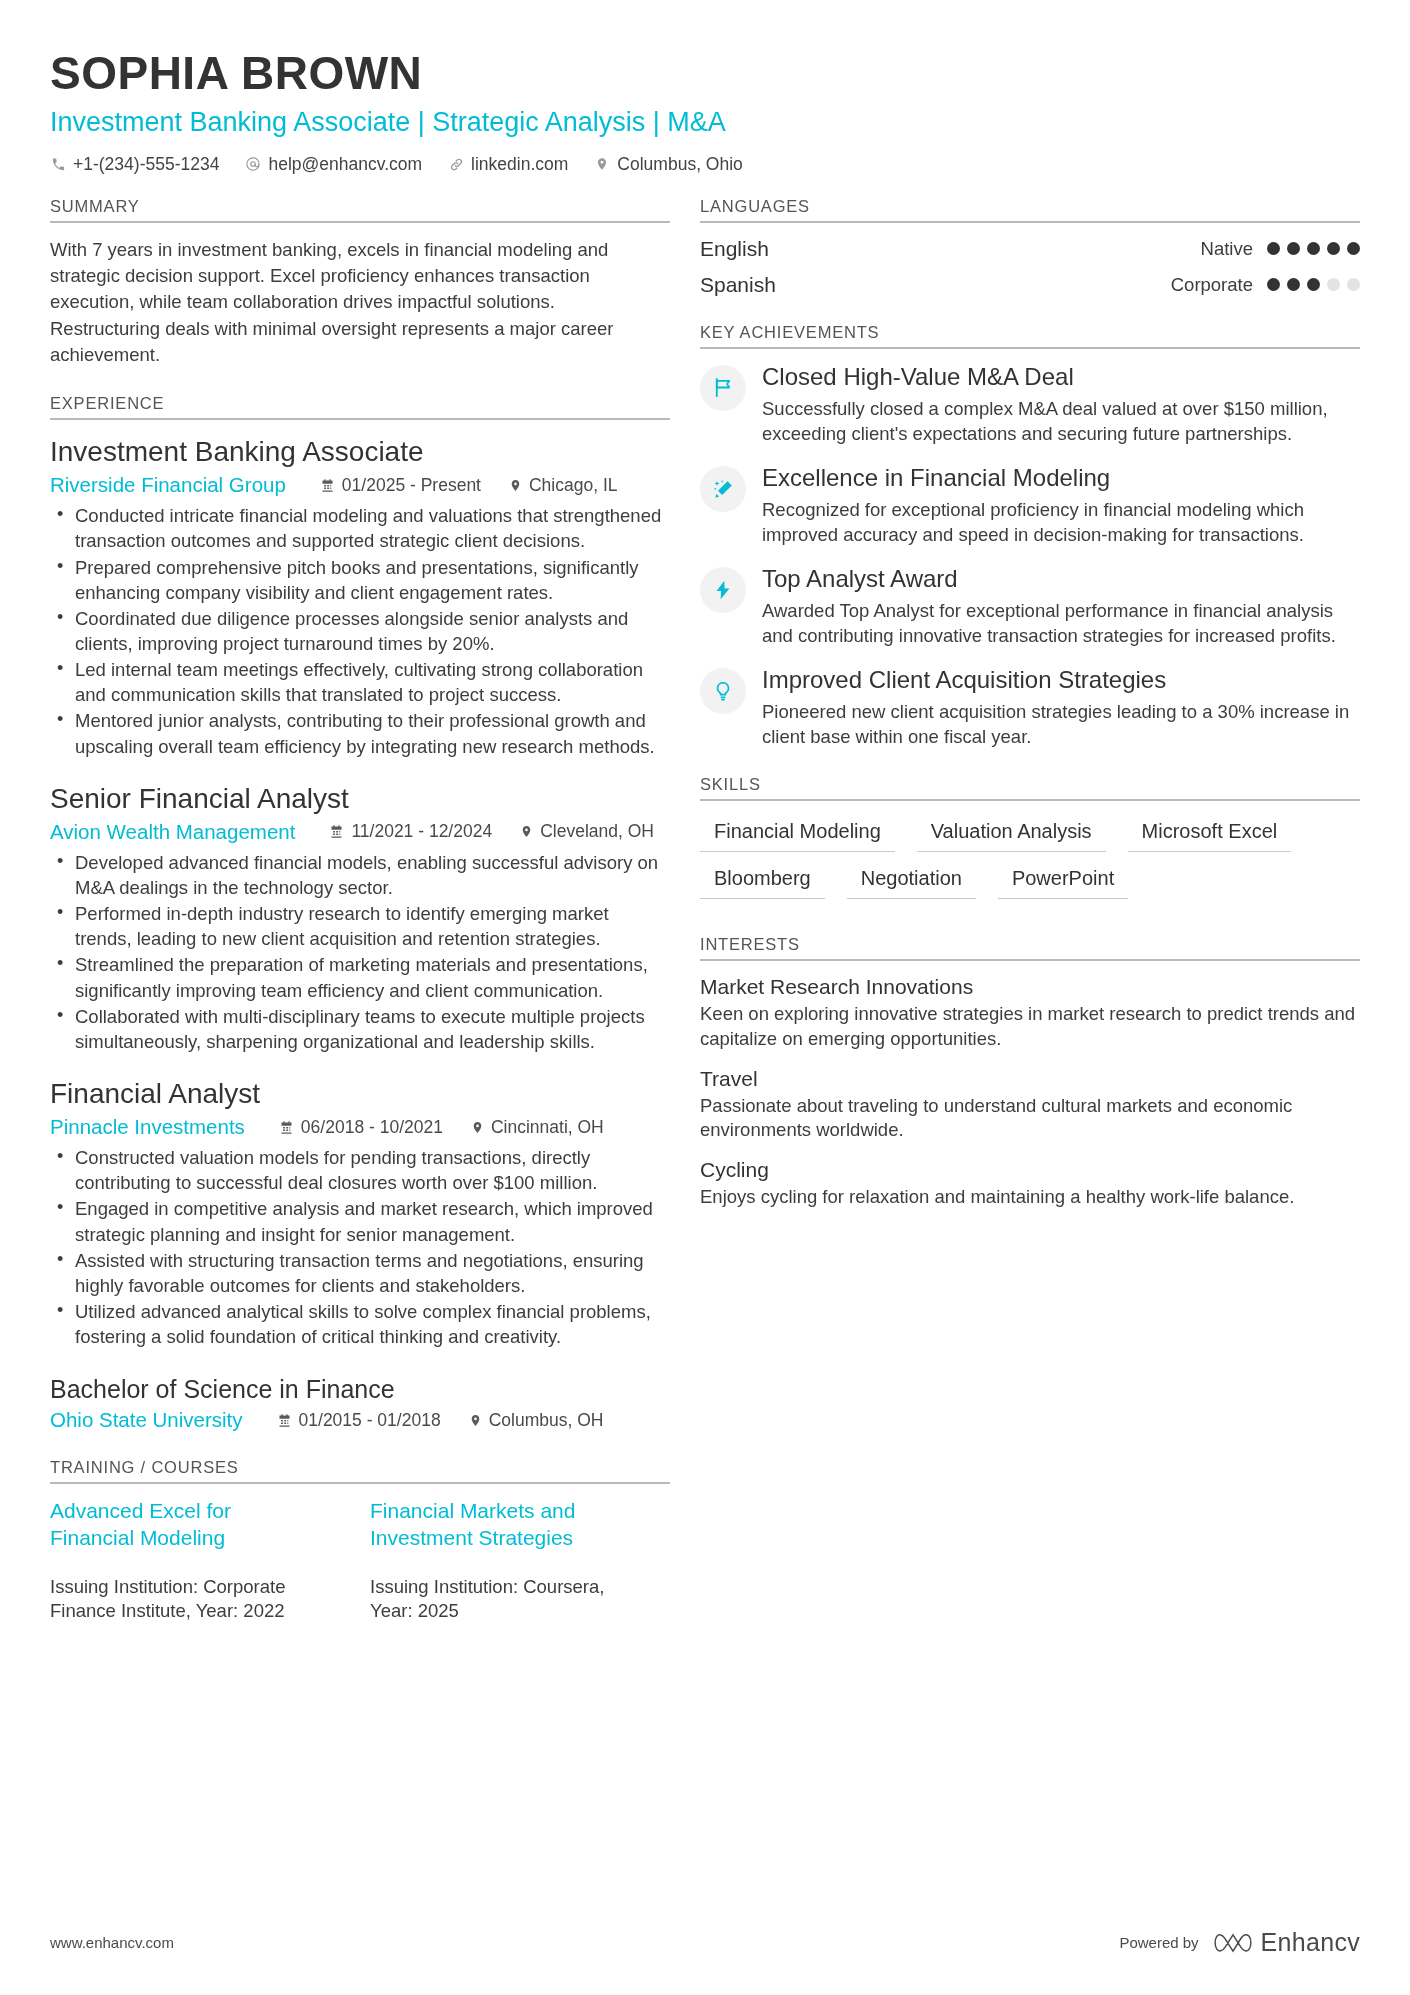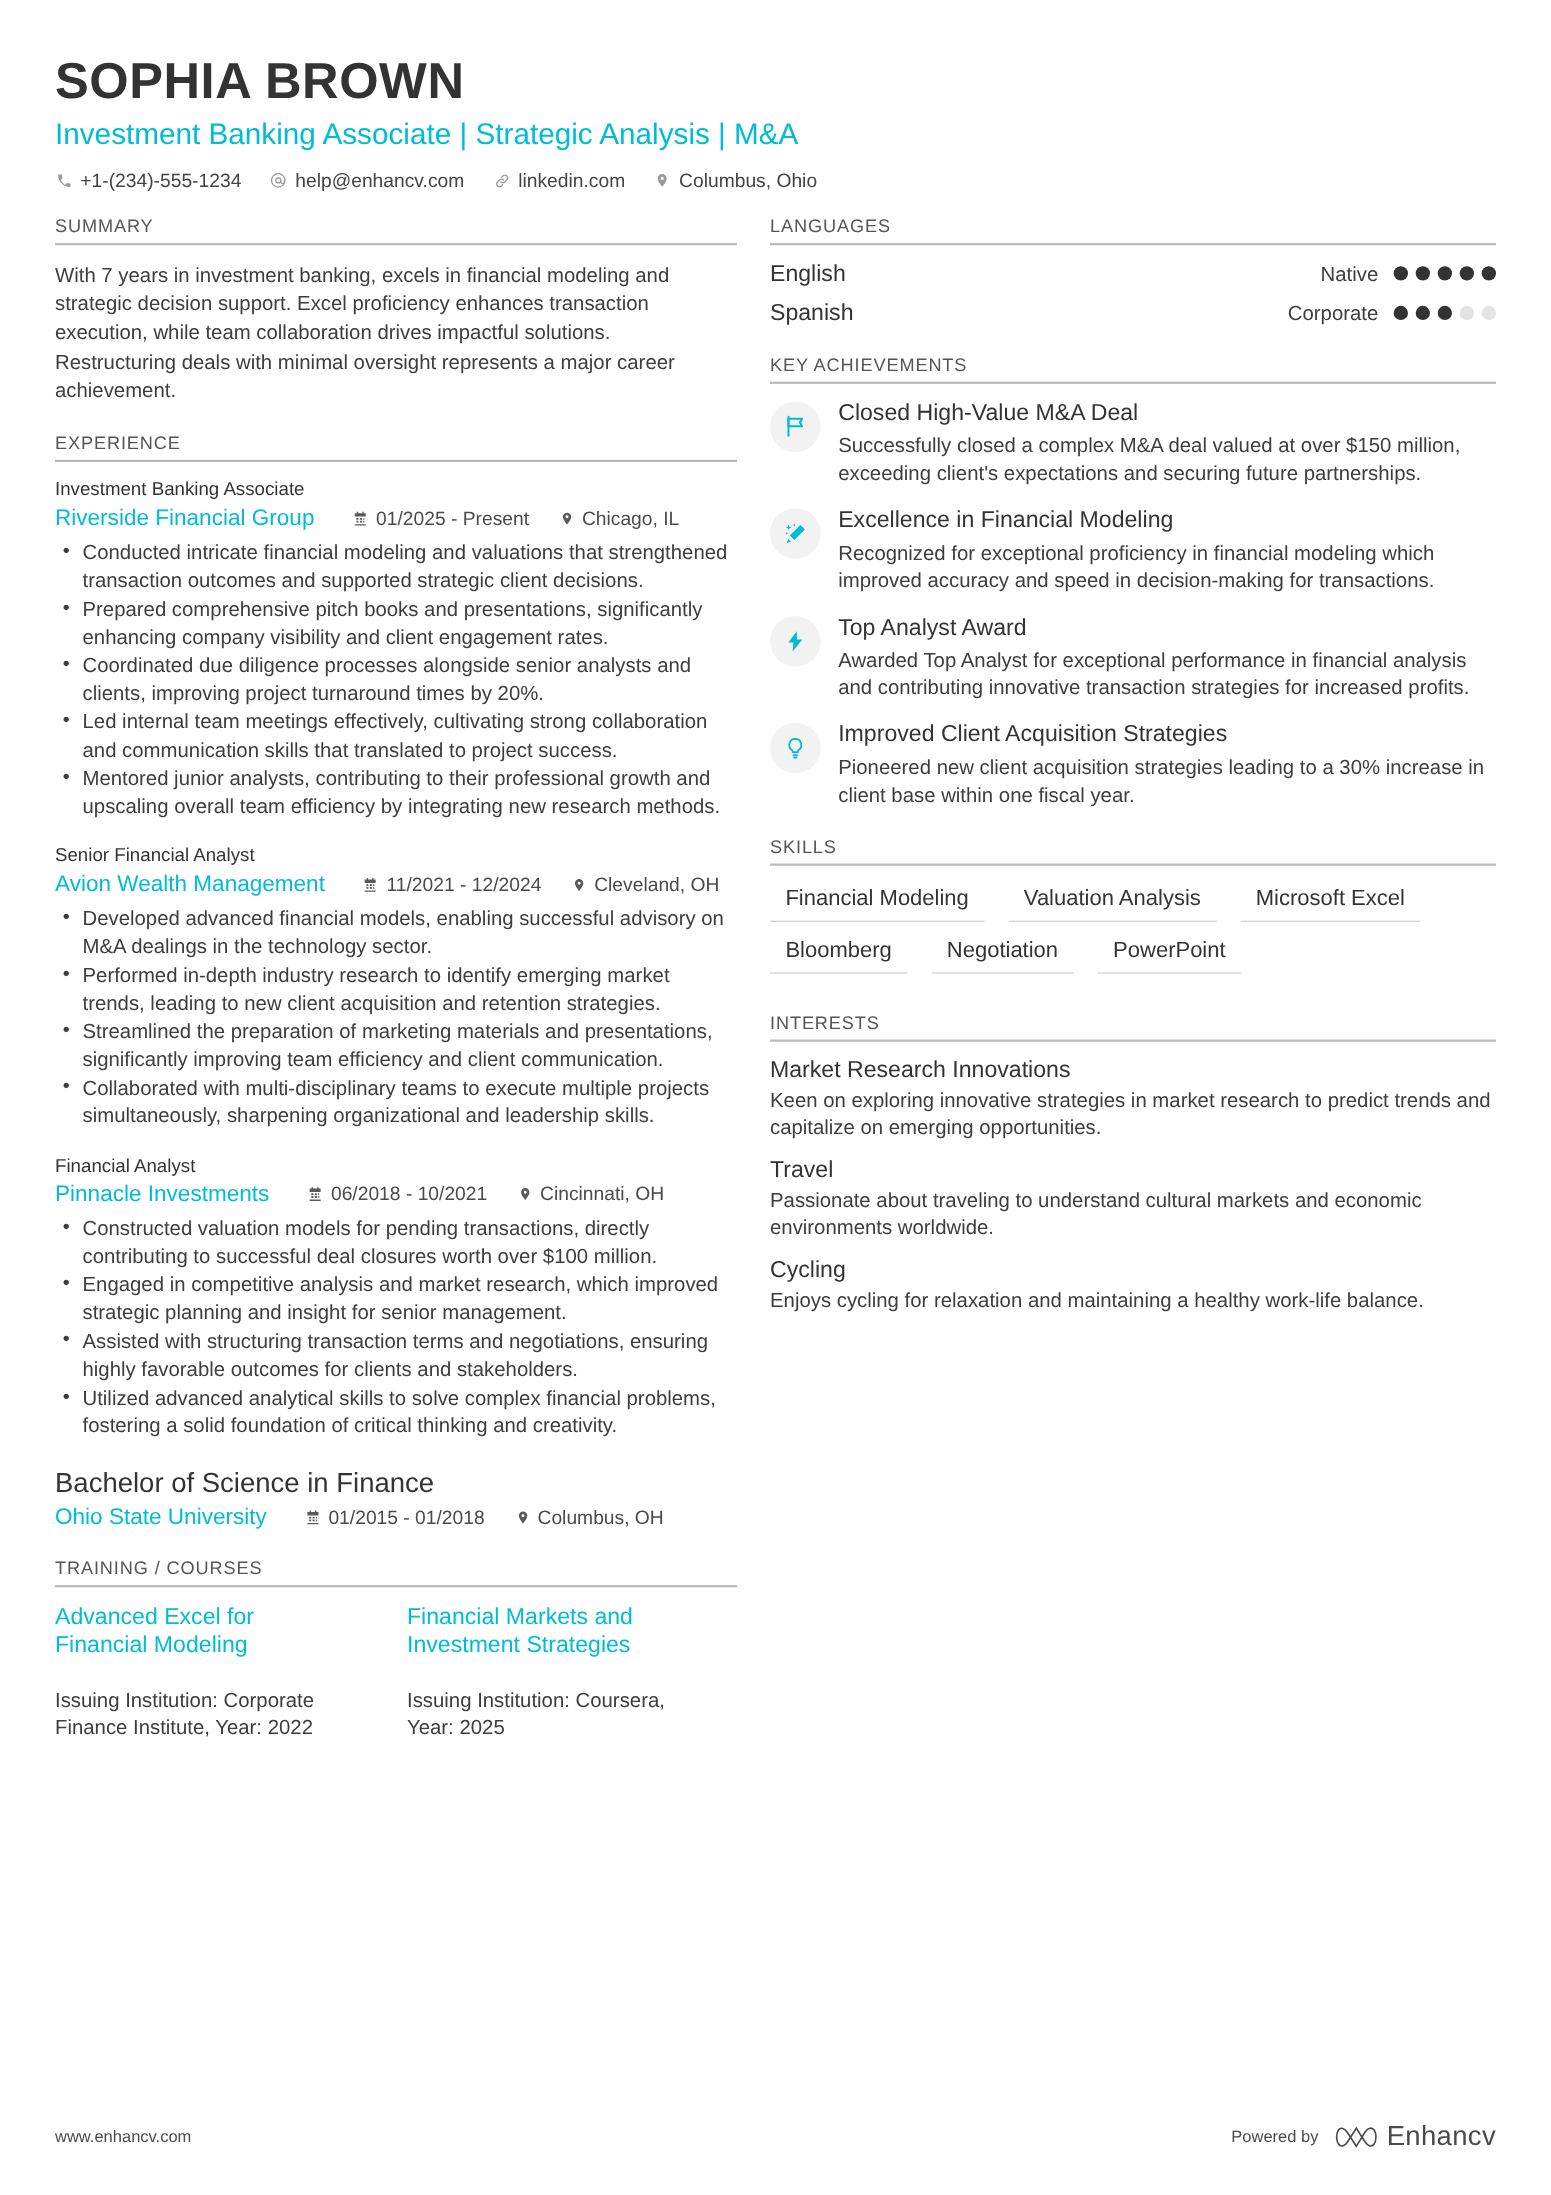--- a/index.html
+++ b/index.html
@@ -98,21 +98,21 @@
   .summary-text {
     font-size: 18.5px;
     line-height: 1.42;
     color: #3d3d3d;
   }
 
   
   .job { margin-bottom: 22px; }
   .job:last-child { margin-bottom: 4px; }
   .job-title {
-    font-size: 17px;
+    font-size: 28px;
     color: #333333;
     font-weight: 400;
     line-height: 1.25;
     margin-bottom: 4px;
   }
   .job-meta {
     display: flex;
     align-items: center;
     margin-bottom: 6px;
     flex-wrap: nowrap;
@@ -229,21 +229,21 @@
     background: #f2f2f2;
     display: flex;
     align-items: center;
     justify-content: center;
     margin-right: 16px;
     margin-top: 2px;
   }
   .ach-icon svg { display: block; }
   .ach-body { flex: 1; }
   .ach-title {
-    font-size: 21px;
+    font-size: 24px;
     color: #333333;
     line-height: 1.2;
     margin-bottom: 4px;
   }
   .ach-desc {
     font-size: 18.5px;
     line-height: 1.36;
     color: #3d3d3d;
   }
 

